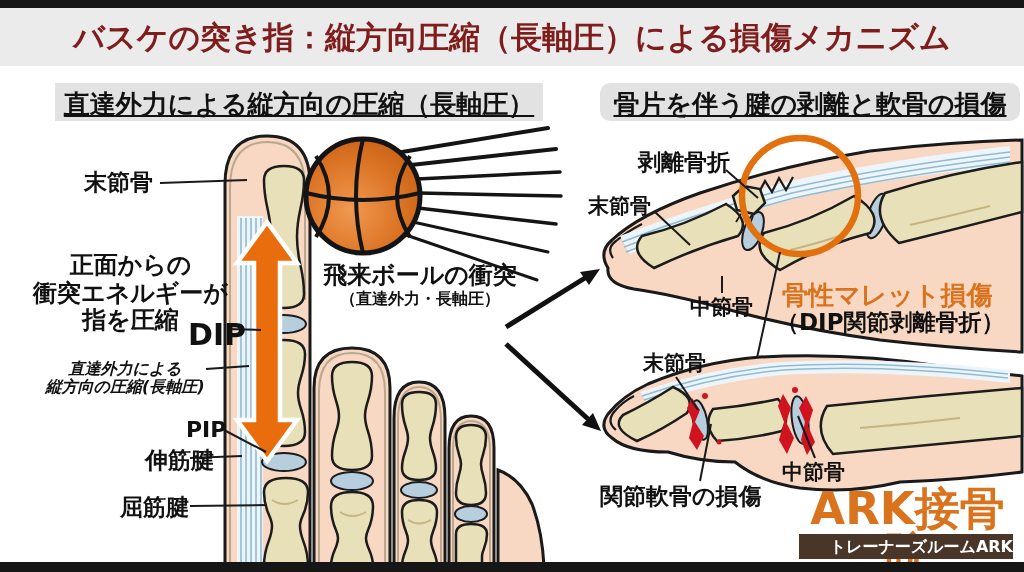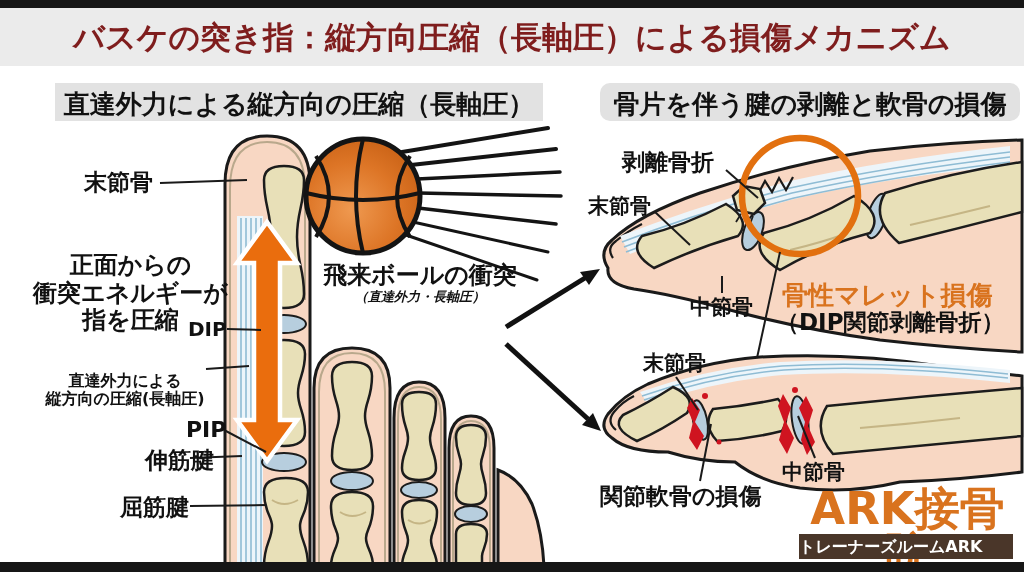--- a/index.html
+++ b/index.html
@@ -5,32 +5,32 @@
   html,body{margin:0;padding:0;background:#888;}
   .canvas{position:relative;width:1024px;height:572px;background:#ffffff;overflow:hidden;
           font-family:"DejaVu Sans",sans-serif;color:#111;}
   .bar{position:absolute;left:0;width:1024px;background:#161616;}
   .bar.top{top:0;height:8px;}
   .bar.bottom{top:562px;height:10px;}
   .title-band{position:absolute;left:0;top:8px;width:1024px;height:58px;background:#ebebeb;}
   .title{margin:0;position:absolute;left:0;top:0;width:1024px;height:58px;line-height:58px;
          text-align:center;font-size:31px;font-weight:bold;color:#7f1d1d;}
   .panel-heading{position:absolute;top:83px;height:38px;line-height:42px;background:#e2e2e2;
-                 text-align:center;font-size:26px;font-weight:bold;color:#111;}
+                 text-align:center;font-size:26px;font-weight:bold;color:#111;text-decoration:underline;}
   .panel-heading.left{left:55px;width:488px;}
   .panel-heading.right{left:600px;width:420px;border-radius:10px;}
   .art{position:absolute;left:0;top:0;pointer-events:none;}
   .lbl{position:absolute;font-weight:bold;color:#111;white-space:nowrap;line-height:1.15;}
   .lbl.center{text-align:center;white-space:normal;}
   .lbl .ln{display:block;}
   .orange-text{color:#d9731e;}
   .brand-name{position:absolute;left:800px;top:486px;width:215px;font-size:45px;font-weight:bold;
               color:#d9731e;letter-spacing:0px;text-align:center;line-height:1;}
   .brand-sub{position:absolute;left:799px;top:534px;width:214px;height:25px;background:#4a3629;
-             color:#fff;font-size:16px;font-weight:bold;text-align:left;line-height:25px;}
+             color:#fff;font-size:16px;font-weight:bold;text-align:right;line-height:25px;}
 </style>
 </head>
 <body>
 
 <div class="canvas">
 
   <div class="bar top"></div>
   <div class="title-band">
     <h1 class="title">バスケの突き指：縦方向圧縮（長軸圧）による損傷メカニズム</h1>
   </div>
@@ -191,39 +191,39 @@
   </svg>
 
   <div class="lbl" style="left:84px;top:169px;font-size:23px;">末節骨</div>
 
   <div class="lbl center" style="left:28px;top:252px;width:205px;font-size:24px;">
     <span class="ln">正面からの</span>
     <span class="ln">衝突エネルギーが</span>
     <span class="ln">指を圧縮</span>
   </div>
 
-  <div class="lbl" style="left:188px;top:318px;font-size:20px;">DIP</div>
-
-  <div class="lbl center" style="left:35px;top:372px;width:180px;font-size:16px;font-weight:600;">
+  <div class="lbl" style="left:188px;top:318px;font-size:30px;">DIP</div>
+
+  <div class="lbl center" style="left:35px;top:360px;width:180px;font-size:16px;font-weight:600;font-style:italic;">
     <span class="ln">直達外力による</span>
     <span class="ln">縦方向の圧縮(長軸圧)</span>
   </div>
 
   <div class="lbl" style="left:186px;top:417px;font-size:22px;">PIP</div>
 
   <div class="lbl" style="left:120px;top:447px;font-size:23px;margin-left:25px;">伸筋腱</div>
 
   <div class="lbl" style="left:120px;top:494px;font-size:23px;">屈筋腱</div>
 
   <div class="lbl center" style="left:300px;top:262px;width:240px;">
     <span class="ln" style="font-size:24px;">飛来ボールの衝突</span>
-    <span class="ln" style="font-size:13px;font-style:italic;">（直達外力・長軸圧）</span>
-  </div>
-
-  <div class="lbl" style="left:622px;top:149px;font-size:23px;">剥離骨折</div>
+    <span class="ln" style="font-size:16px;">（直達外力・長軸圧）</span>
+  </div>
+
+  <div class="lbl" style="left:638px;top:149px;font-size:23px;">剥離骨折</div>
   <div class="lbl" style="left:588px;top:194px;font-size:21px;">末節骨</div>
   <div class="lbl" style="left:690px;top:295px;font-size:21px;">中節骨</div>
   <div class="lbl orange-text" style="left:782px;top:281px;font-size:26px;">骨性マレット損傷</div>
   <div class="lbl" style="left:776px;top:309px;font-size:23px;">（DIP関節剥離骨折）</div>
 
   <div class="lbl" style="left:643px;top:351px;font-size:21px;">末節骨</div>
   <div class="lbl" style="left:782px;top:460px;font-size:21px;">中節骨</div>
   <div class="lbl" style="left:600px;top:483px;font-size:23px;text-align:center;">関節軟骨の損傷</div>
 
   <div class="brand-name">ARK接骨院</div>

